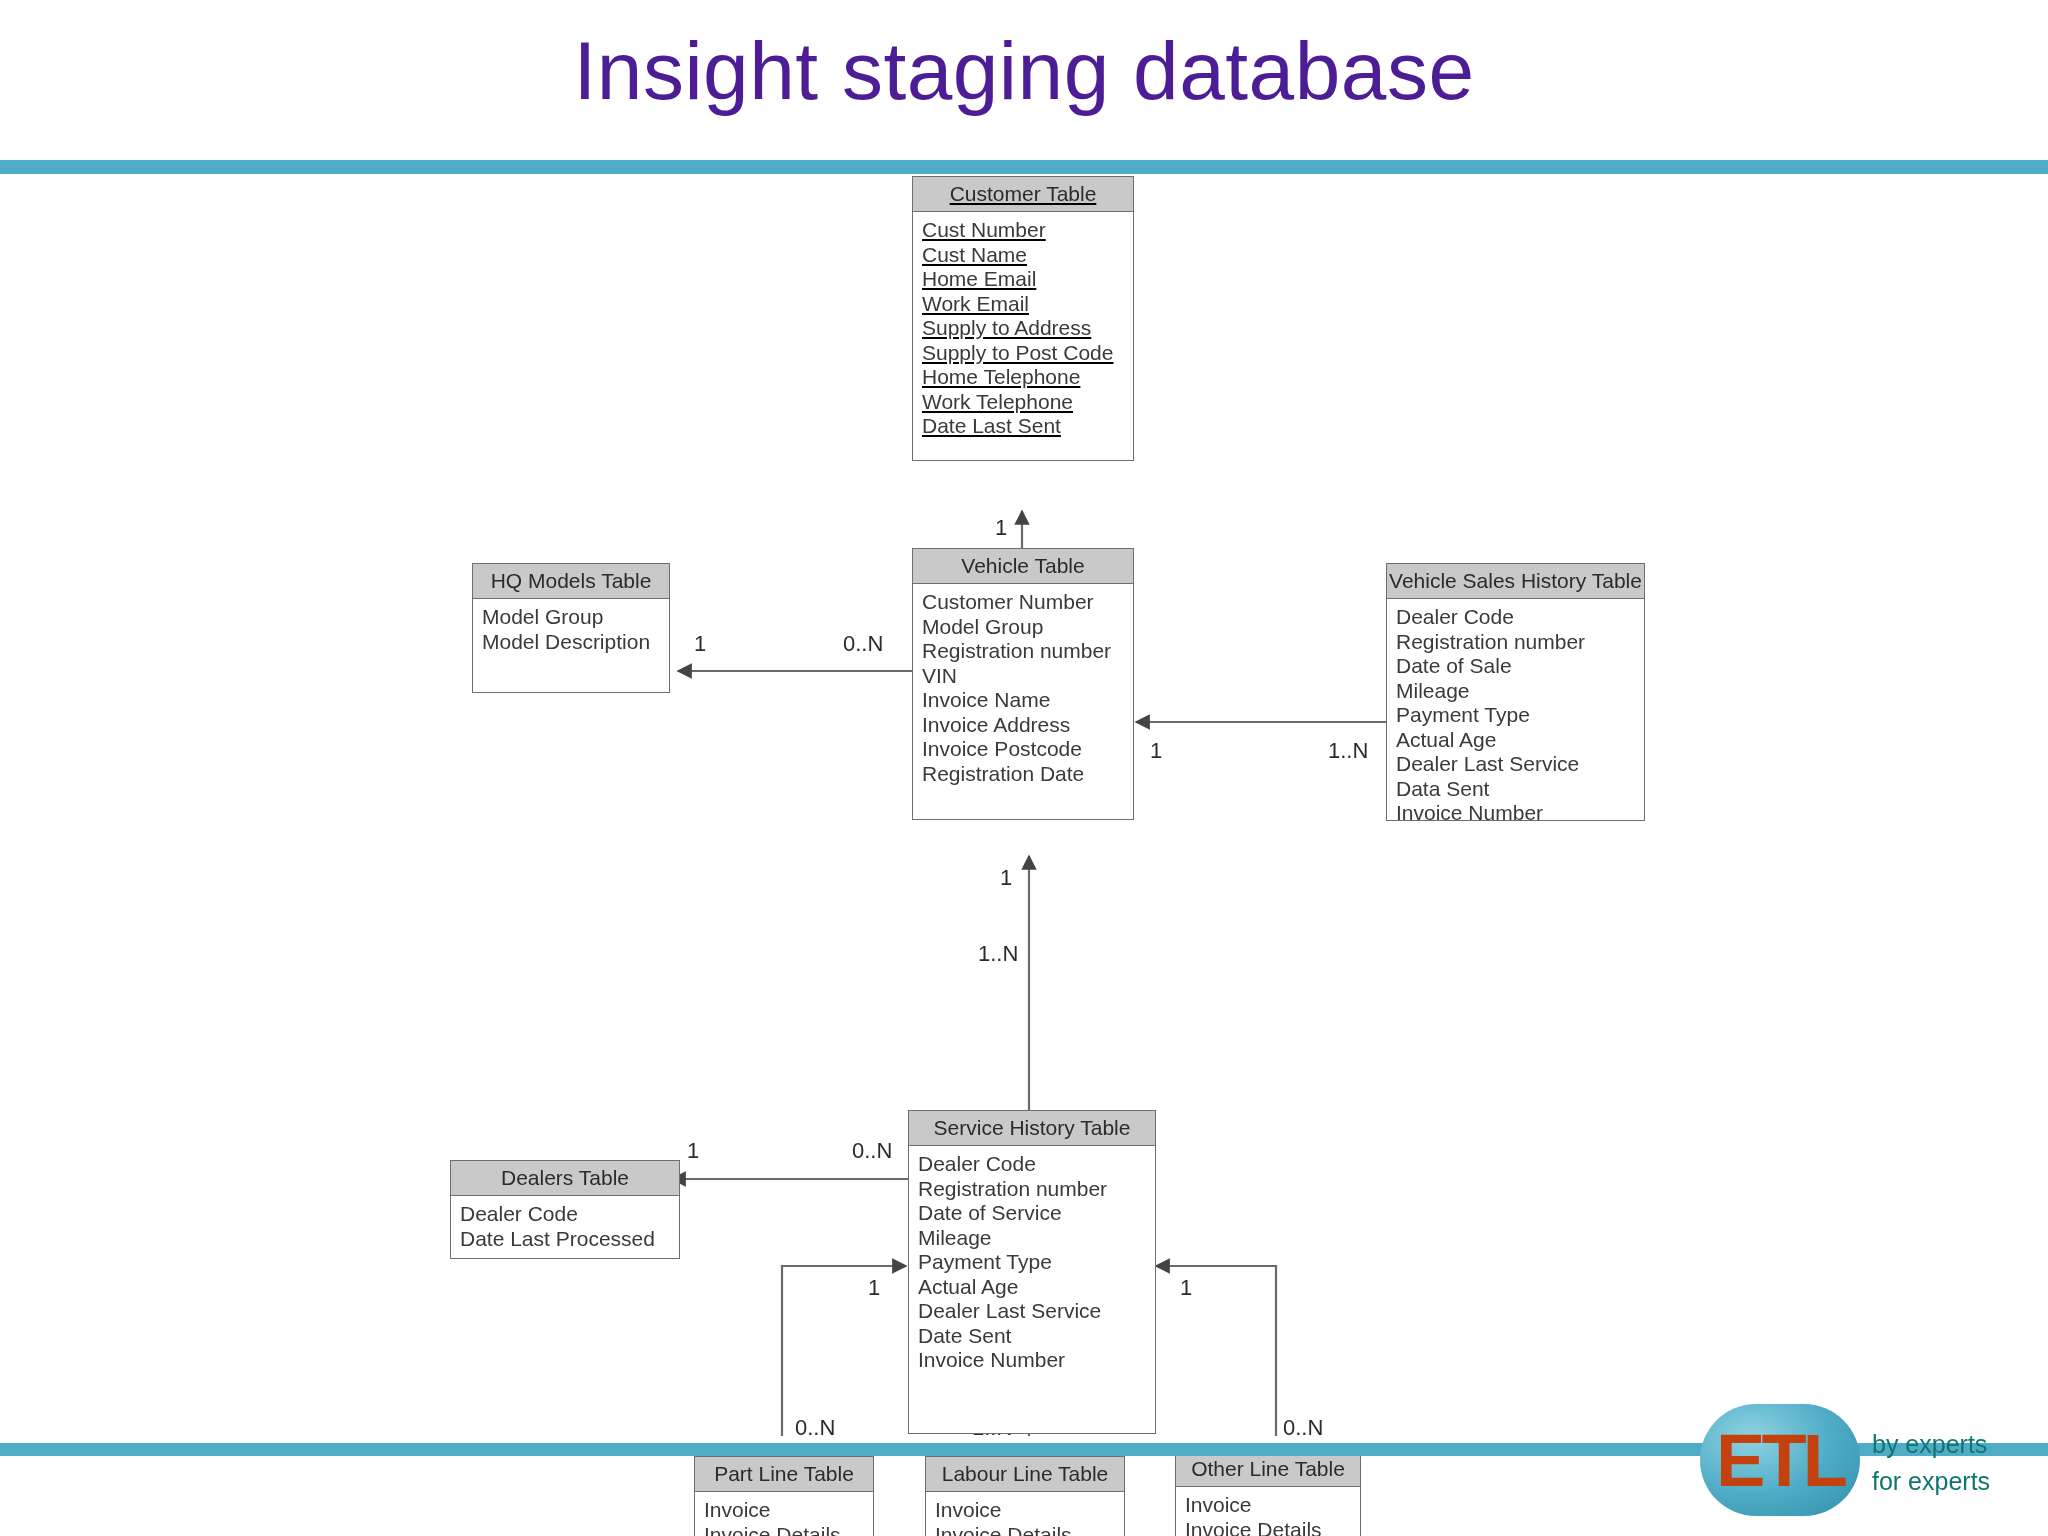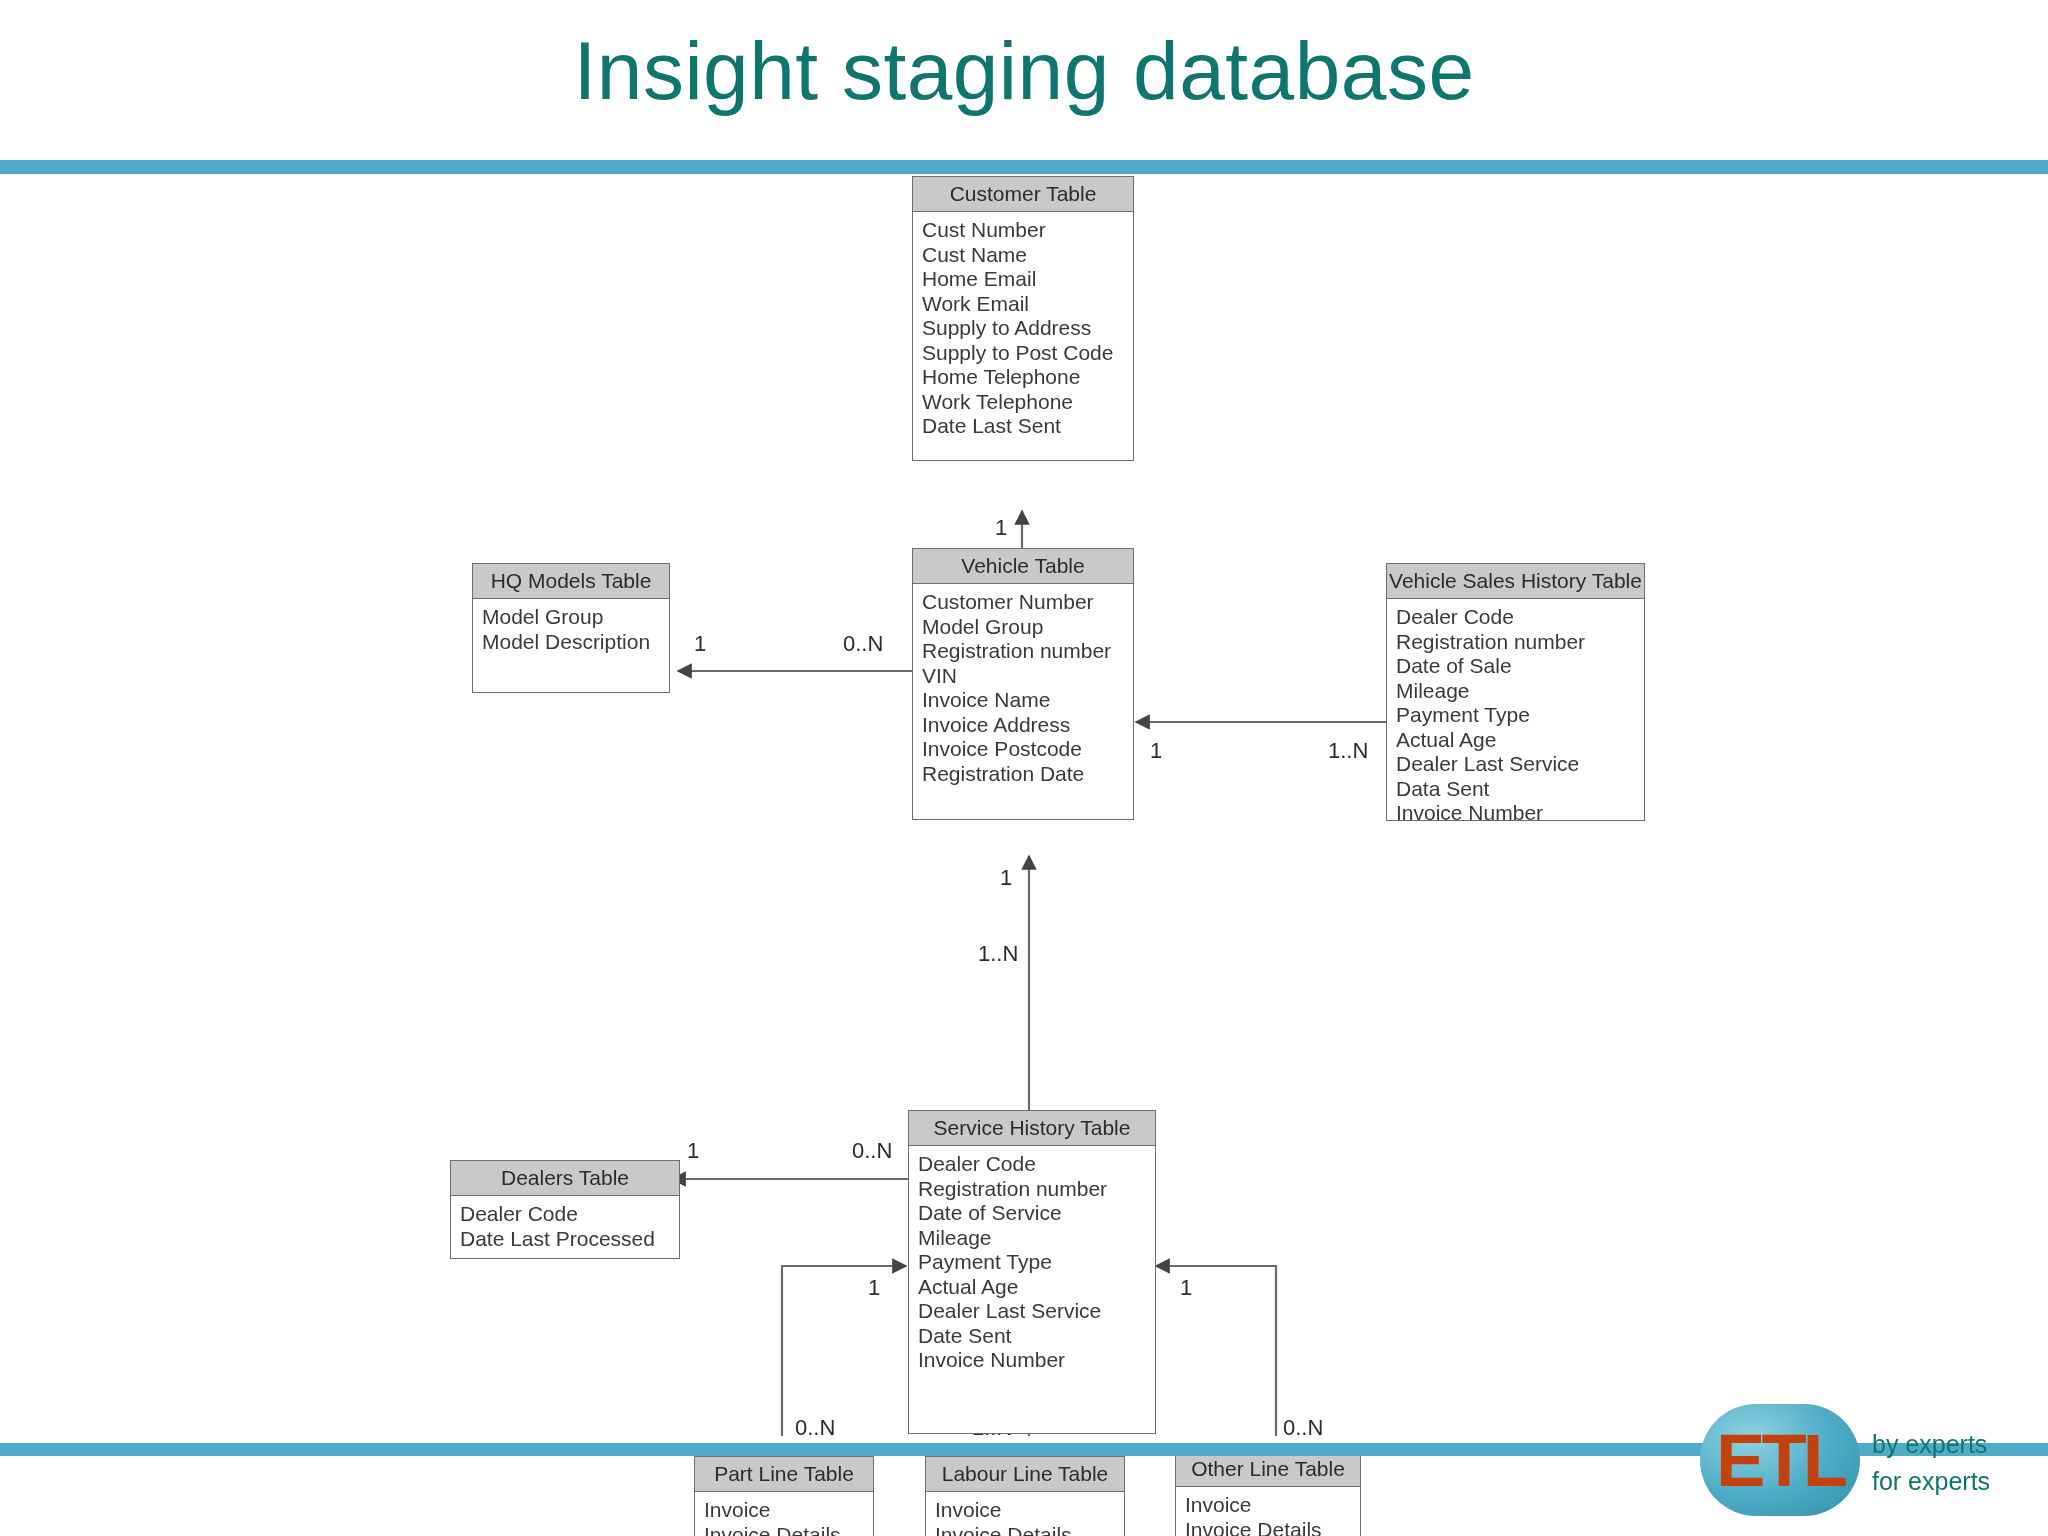--- a/index.html
+++ b/index.html
@@ -17,21 +17,21 @@
 
   
   #slide-title {
     position: absolute;
     left: 0;
     top: 28px;
     width: 2048px;
     text-align: center;
     font-size: 82px;
     font-weight: 400;
-    color: #0f766e;
+    color: #4c1d95;
     letter-spacing: 0.5px;
     line-height: 1.05;
     white-space: nowrap;
   }
   .rule {
     position: absolute;
     left: 0;
     width: 2048px;
     background: #4FACC6;
   }
@@ -173,21 +173,21 @@
 
   <div class="card" style="left:868px;  top:1109px;">1</div>
   <div class="card" style="left:795px;  top:1249px;">0..N</div>
 
   <div class="card" style="left:997px;  top:1204px;">1</div>
   <div class="card" style="left:972px;  top:1249px;">1..N</div>
 
   <div class="card" style="left:1180px; top:1109px;">1</div>
   <div class="card" style="left:1283px; top:1249px;">0..N</div>
 
-  <div class="entity" style="left:912px; top:10px; width:222px; height:285px;">
+  <div class="entity" style="left:912px; top:10px; width:222px; height:285px;text-decoration:underline;">
     <div class="entity-header">Customer Table</div>
     <div class="entity-body">
       <div class="field">Cust Number</div>
       <div class="field">Cust Name</div>
       <div class="field">Home Email</div>
       <div class="field">Work Email</div>
       <div class="field">Supply to Address</div>
       <div class="field">Supply to Post Code</div>
       <div class="field">Home Telephone</div>
       <div class="field">Work Telephone</div>

